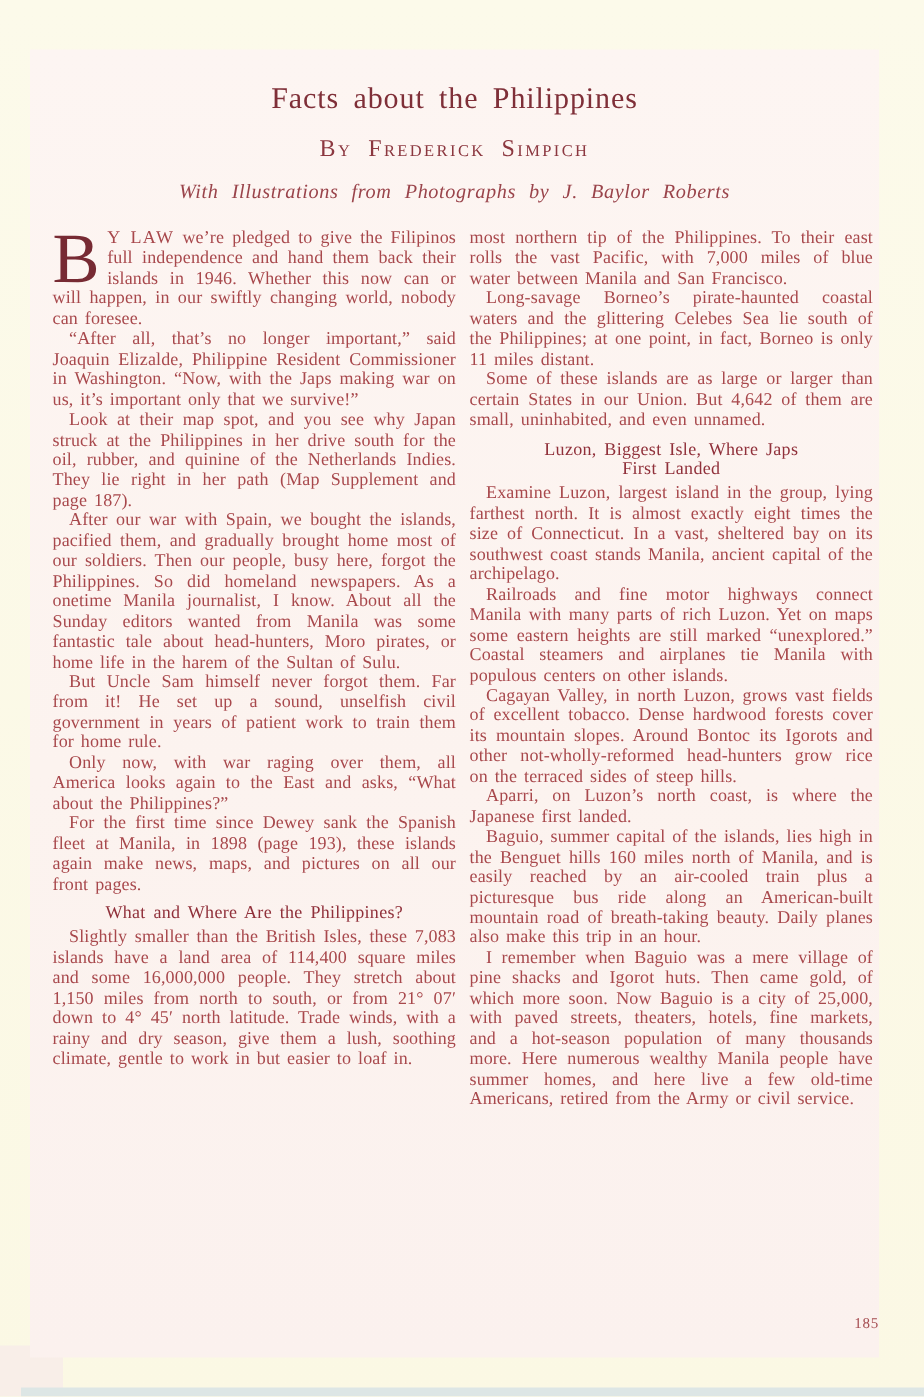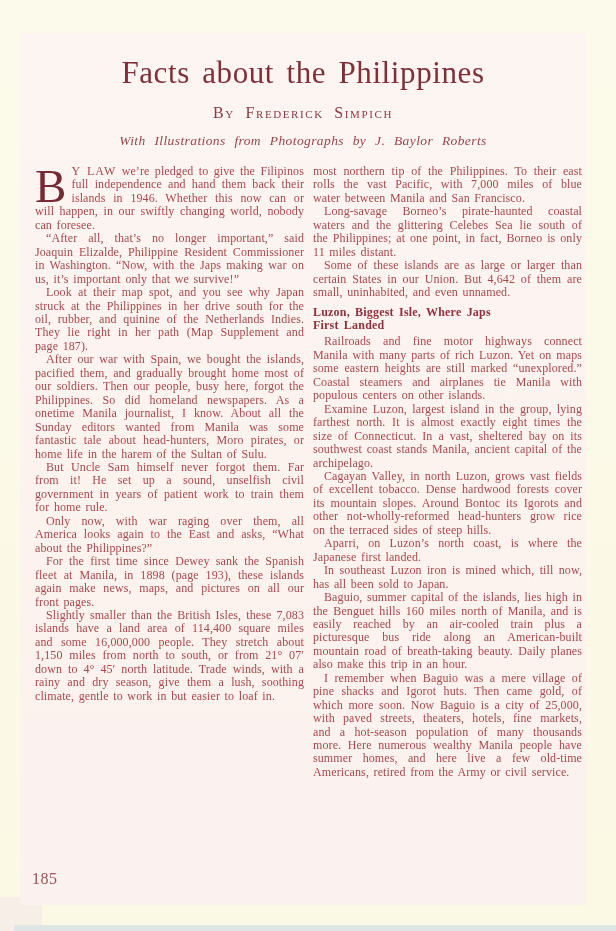--- a/index.html
+++ b/index.html
@@ -39,21 +39,21 @@
     left: 14px;
     right: 0;
     bottom: 0;
     height: 6px;
     background: #dde6e5;
   }
   .page-header { text-align: center; }
   .article-title {
     margin: 0;
     padding-top: 22px;
-    font-size: 31px;
+    font-size: 20px;
     font-weight: normal;
     letter-spacing: 0.6px;
     word-spacing: 4px;
     color: #7f2f38;
   }
   .byline {
     margin-top: 13px;
     font-variant: small-caps;
     font-size: 16px;
     letter-spacing: 1.6px;
@@ -82,43 +82,43 @@
     letter-spacing: 0.1px;
     word-spacing: 1.5px;
     color: #a8484c;
     hyphens: auto;
   }
   .para { margin: 0; text-indent: 11px; }
   .para.no-indent { text-indent: 0; }
   .col-heading {
     margin: 6px 0 3px 0;
     text-indent: 0;
-    text-align: left;
-    font-weight: bold;
+    text-align: center;
+    font-weight: normal;
     letter-spacing: 0.2px;
     word-spacing: 2px;
     color: #90303a;
     white-space: pre-line;
   }
   .dropcap {
     float: left;
     font-size: 47px;
     line-height: 38px;
     padding: 2px 5px 0 0;
     color: #772a33;
     font-weight: normal;
   }
   .opening-caps { letter-spacing: 1px; }
   .page-number {
     position: absolute;
-    left: 12px;
+    left: 0;
     bottom: 17px;
     width: 100%;
-    text-align: left;
-    font-size: 16px;
+    text-align: right;
+    font-size: 10px;
     letter-spacing: 0.5px;
     color: #a54c50;
   }
 </style>
 </head>
 <body>
 
 <div class="scan-surface">
   <div class="corner-blush"></div>
   <div class="scan-edge-bottom"></div>
@@ -137,34 +137,34 @@
         <p class="para no-indent">
           <span class="dropcap">B</span><span class="opening-caps">Y LAW</span>
           <span>we’re pledged to give the Filipinos full independence and hand them back their islands in 1946. Whether this now can or will happen, in our swiftly changing world, nobody can foresee.</span>
         </p>
         <p class="para">“After all, that’s no longer important,” said Joaquin Elizalde, Philippine Resident Commissioner in Washington. “Now, with the Japs making war on us, it’s important only that we survive!”</p>
         <p class="para">Look at their map spot, and you see why Japan struck at the Philippines in her drive south for the oil, rubber, and quinine of the Netherlands Indies. They lie right in her path (Map Supplement and page 187).</p>
         <p class="para">After our war with Spain, we bought the islands, pacified them, and gradually brought home most of our soldiers. Then our people, busy here, forgot the Philippines. So did homeland newspapers. As a onetime Manila journalist, I know. About all the Sunday editors wanted from Manila was some fantastic tale about head-hunters, Moro pirates, or home life in the harem of the Sultan of Sulu.</p>
         <p class="para">But Uncle Sam himself never forgot them. Far from it! He set up a sound, unselfish civil government in years of patient work to train them for home rule.</p>
         <p class="para">Only now, with war raging over them, all America looks again to the East and asks, “What about the Philippines?”</p>
         <p class="para">For the first time since Dewey sank the Spanish fleet at Manila, in 1898 (page 193), these islands again make news, maps, and pictures on all our front pages.</p>
+        <p class="para col-heading">What and Where Are the Philippines?</p>
         <p class="para">Slightly smaller than the British Isles, these 7,083 islands have a land area of 114,400 square miles and some 16,000,000 people. They stretch about 1,150 miles from north to south, or from 21° 07′ down to 4° 45′ north latitude. Trade winds, with a rainy and dry season, give them a lush, soothing climate, gentle to work in but easier to loaf in.</p>
       </div>
 
       <div class="col">
         <p class="para no-indent">most northern tip of the Philippines. To their east rolls the vast Pacific, with 7,000 miles of blue water between Manila and San Francisco.</p>
         <p class="para">Long-savage Borneo’s pirate-haunted coastal waters and the glittering Celebes Sea lie south of the Philippines; at one point, in fact, Borneo is only 11 miles distant.</p>
         <p class="para">Some of these islands are as large or larger than certain States in our Union. But 4,642 of them are small, uninhabited, and even unnamed.</p>
         <p class="para col-heading">Luzon, Biggest Isle, Where Japs
 First Landed</p>
+        <p class="para">Examine Luzon, largest island in the group, lying farthest north. It is almost exactly eight times the size of Connecticut. In a vast, sheltered bay on its southwest coast stands Manila, ancient capital of the archipelago.</p>
         <p class="para">Railroads and fine motor highways connect Manila with many parts of rich Luzon. Yet on maps some eastern heights are still marked “unexplored.” Coastal steamers and airplanes tie Manila with populous centers on other islands.</p>
-        <p class="para">Examine Luzon, largest island in the group, lying farthest north. It is almost exactly eight times the size of Connecticut. In a vast, sheltered bay on its southwest coast stands Manila, ancient capital of the archipelago.</p>
         <p class="para">Cagayan Valley, in north Luzon, grows vast fields of excellent tobacco. Dense hardwood forests cover its mountain slopes. Around Bontoc its Igorots and other not-wholly-reformed head-hunters grow rice on the terraced sides of steep hills.</p>
         <p class="para">Aparri, on Luzon’s north coast, is where the Japanese first landed.</p>
-        <p class="para">In southeast Luzon iron is mined which, till now, has all been sold to Japan.</p>
         <p class="para">Baguio, summer capital of the islands, lies high in the Benguet hills 160 miles north of Manila, and is easily reached by an air-cooled train plus a picturesque bus ride along an American-built mountain road of breath-taking beauty. Daily planes also make this trip in an hour.</p>
         <p class="para">I remember when Baguio was a mere village of pine shacks and Igorot huts. Then came gold, of which more soon. Now Baguio is a city of 25,000, with paved streets, theaters, hotels, fine markets, and a hot-season population of many thousands more. Here numerous wealthy Manila people have summer homes, and here live a few old-time Americans, retired from the Army or civil service.</p>
       </div>
 
     </div>
 
     <div class="page-number">185</div>
   </div>
 </div>
 

